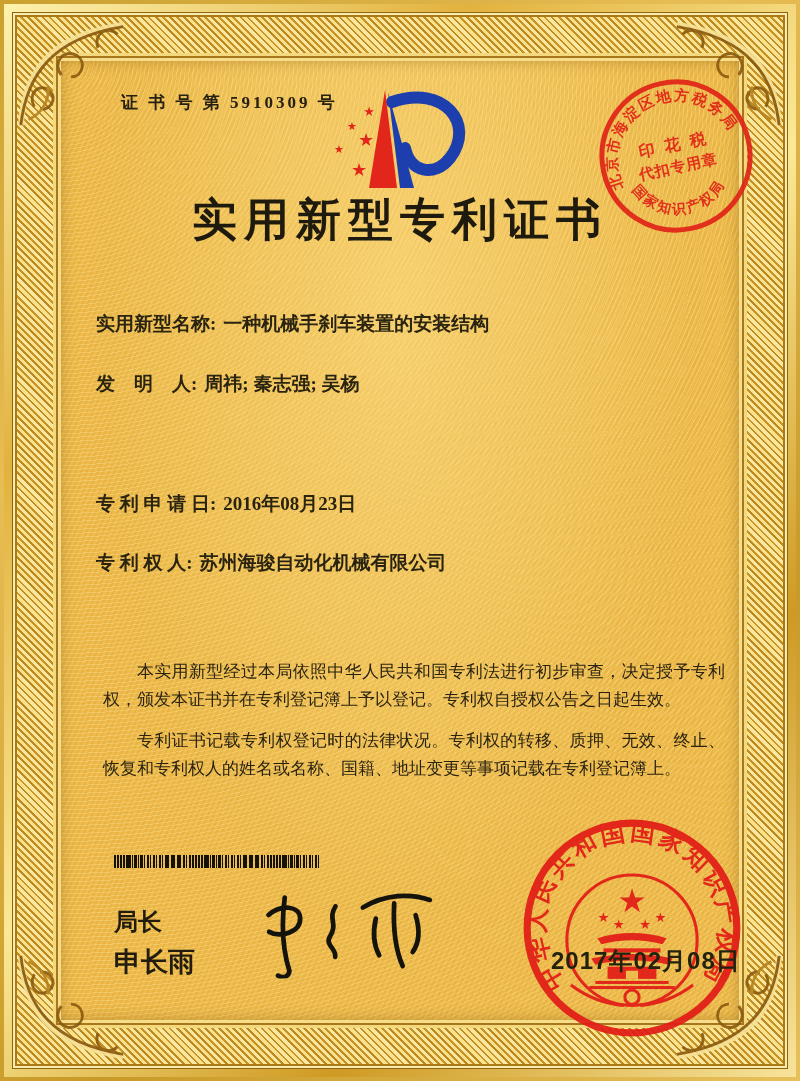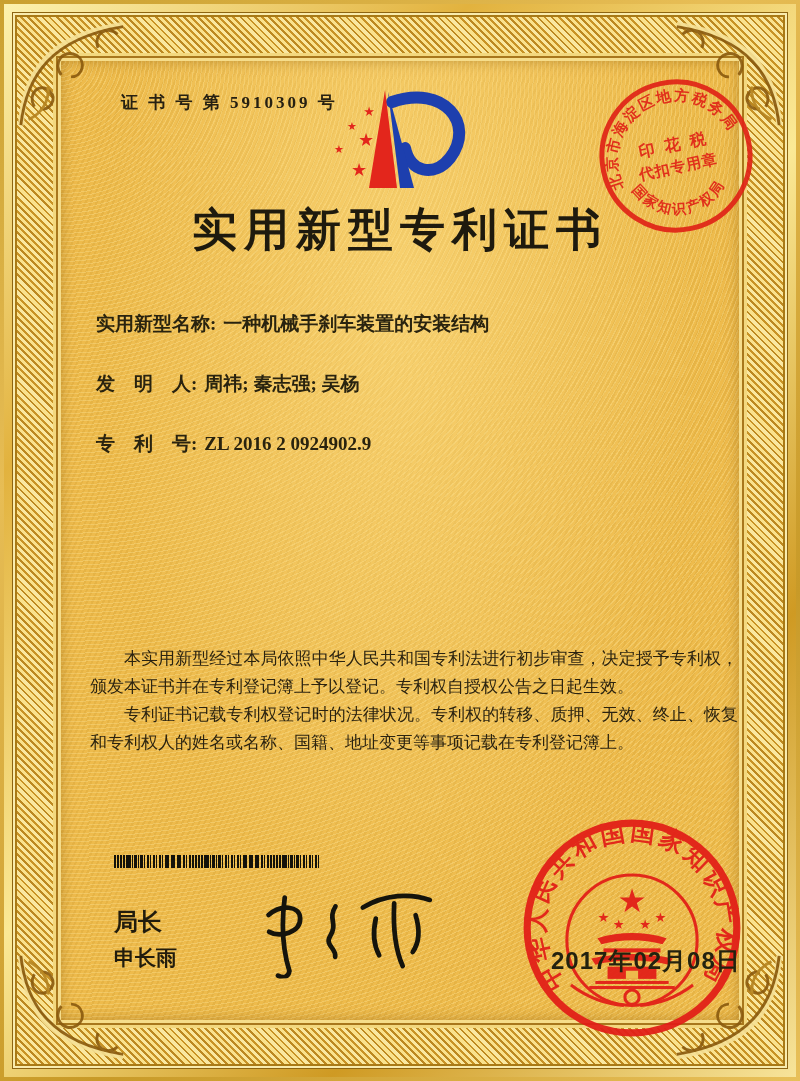--- a/index.html
+++ b/index.html
@@ -28,38 +28,38 @@
   .corner.tl{left:15px;top:15px}
   .corner.tr{right:15px;top:15px;transform:scaleX(-1)}
   .corner.bl{left:15px;bottom:15px;transform:scaleY(-1)}
   .corner.br{right:15px;bottom:15px;transform:scale(-1,-1)}
 
   .content{position:absolute;inset:0;z-index:5;color:#262012;}
 
   .cert-no{position:absolute;left:97px;top:91px;font-size:17px;letter-spacing:3px;font-weight:600;margin-left:24px;}
   .logo{position:absolute;left:322px;top:86px;width:158px;height:112px;}
   .tax-stamp{position:absolute;left:596px;top:76px;width:160px;height:160px;transform:rotate(-12deg);opacity:.92;}
-  .title{position:absolute;left:0;right:0;top:200px;text-align:center;font-size:45px;font-weight:bold;letter-spacing:7px;color:#1e1a0e;}
+  .title{position:absolute;left:0;right:0;top:190px;text-align:center;font-size:45px;font-weight:bold;letter-spacing:7px;color:#1e1a0e;}
 
   .row{position:absolute;left:96px;right:60px;font-size:19px;font-weight:600;white-space:nowrap;color:#29230f;}
   .row .val{margin-left:7px;}
   .row-name{top:311px}.row-inventor{top:371px}.row-patno{top:431px}
   .row-filing{top:491px}.row-patentee{top:550px}.row-grant{top:606px}
 
   .body-text{position:absolute;left:90px;top:645px;width:648px;font-size:17px;line-height:28px;text-align:justify;color:#2b2310;}
-  .body-text p{margin:0;text-indent:2em;}
+  .body-text p{margin:13px;text-indent:2em;}
 
   .barcode{
     position:absolute;left:114px;top:855px;width:206px;height:13px;z-index:6;
     background-image:
       repeating-linear-gradient(90deg,#14120a 0 1px,transparent 1px 3px,#14120a 3px 5px,transparent 5px 6px),
       repeating-linear-gradient(90deg,#14120a 0 2px,transparent 2px 7px,#14120a 7px 8px,transparent 8px 13px);
   }
   .signer-title{position:absolute;left:114px;top:906px;font-family:"Liberation Sans","DejaVu Sans",sans-serif;font-size:24px;font-weight:bold;color:#211c0d;}
-  .signer-name{position:absolute;left:114px;top:944px;font-family:Liberation Sans, sans-serif;font-size:21px;font-weight:bold;color:#211c0d;}
+  .signer-name{position:absolute;left:114px;top:944px;font-family:Liberation Sans, sans-serif;font-size:27px;font-weight:bold;color:#211c0d;}
   .signature{position:absolute;left:246px;top:884px;width:210px;height:92px;transform:rotate(-2deg);}
   .seal{position:absolute;left:518px;top:814px;width:228px;height:228px;opacity:.93;}
   .seal-date{position:absolute;left:551px;top:945px;font-family:"Liberation Sans","DejaVu Sans",sans-serif;font-size:24px;font-weight:bold;letter-spacing:1px;color:#23220f;z-index:7;}
 </style>
 </head>
 <body>
 
 <div class="cert">
   <div class="edge"></div>
   <div class="band"></div>
@@ -138,22 +138,25 @@
     </svg>
 
     <div class="title">实用新型专利证书</div>
 
     <div class="row row-name">
       <span class="lbl">实用新型名称:</span><span class="val">一种机械手刹车装置的安装结构</span>
     </div>
     <div class="row row-inventor">
       <span class="lbl">发　明　人:</span><span class="val">周祎; 秦志强; 吴杨</span>
     </div>
-    <div class="row row-patno">
-      <span class="lbl">专　利　号:</span><span class="val">ZL 2016 2 0924902.9</span>
+    <div class="row row-filing">
+      <span class="lbl">专 利 申 请 日:</span><span class="val">2016年08月23日</span>
+    </div>
+    <div class="row row-patentee">
+      <span class="lbl">专 利 权 人:</span><span class="val">苏州海骏自动化机械有限公司</span>
     </div>
 
     <div class="body-text">
       <p>本实用新型经过本局依照中华人民共和国专利法进行初步审查，决定授予专利权，颁发本证书并在专利登记簿上予以登记。专利权自授权公告之日起生效。</p>
       <p>专利证书记载专利权登记时的法律状况。专利权的转移、质押、无效、终止、恢复和专利权人的姓名或名称、国籍、地址变更等事项记载在专利登记簿上。</p>
     </div>
 
     <div class="barcode"></div>
 
     <div class="signer-title">局长</div>

